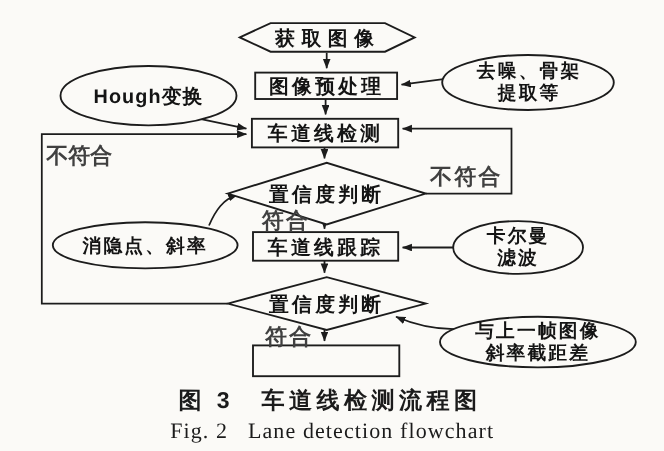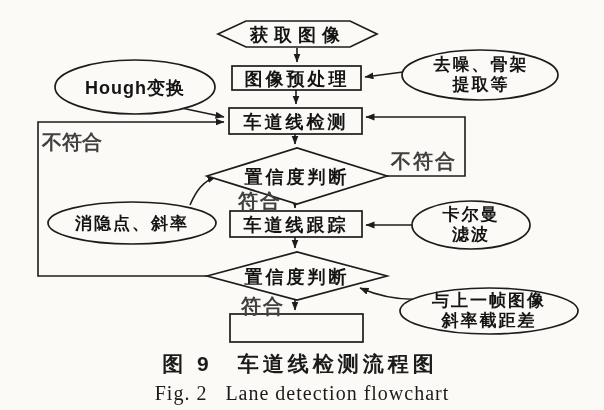--- a/index.html
+++ b/index.html
@@ -119,16 +119,16 @@
   <div class="lbl small" style="left:132px;top:224px;">消隐点、斜率</div>
   <div class="lbl" style="left:297px;top:277px;">置信度判断</div>
   <div class="lbl small" style="left:489px;top:311px;">与上一帧图像
 斜率截距差</div>
 
   <div class="edge-lbl" style="left:260px;top:201px;">符合</div>
   <div class="edge-lbl" style="left:424px;top:161px;">不符合</div>
   <div class="edge-lbl" style="left:263px;top:306px;">符合</div>
   <div class="edge-lbl vertical" style="left:42px;top:131px;">不符合</div>
 
-  <div class="caption-zh" style="left:300px;top:364px;">图 9　车道线检测流程图</div>
+  <div class="caption-zh" style="left:300px;top:364px;">图 3　车道线检测流程图</div>
   <div class="caption-en" style="left:302px;top:393px;">Fig. 2   Lane detection flowchart</div>
 
 </div>
 
 </body></html>

